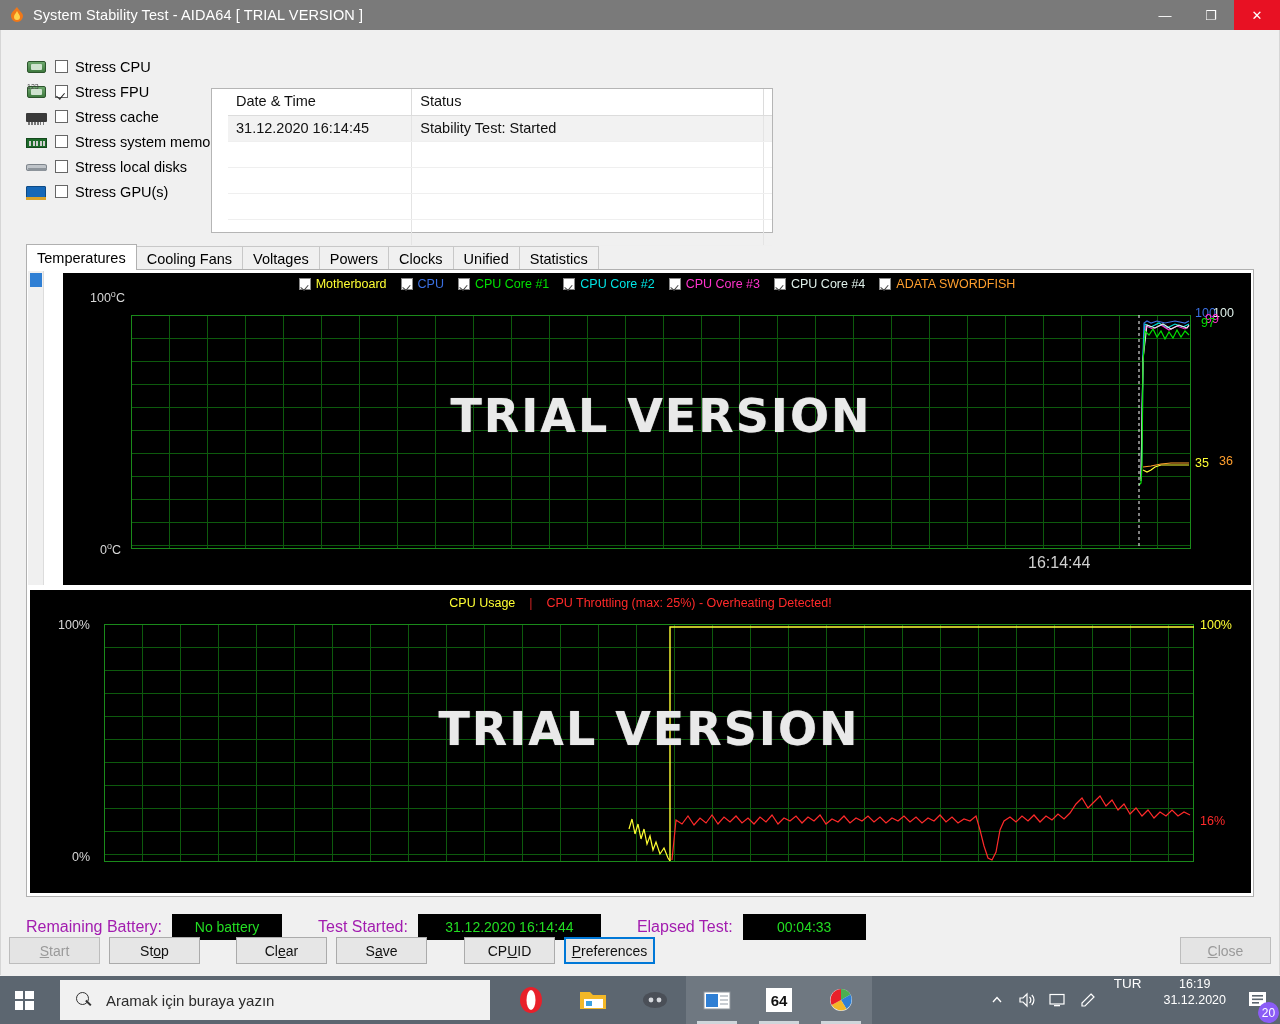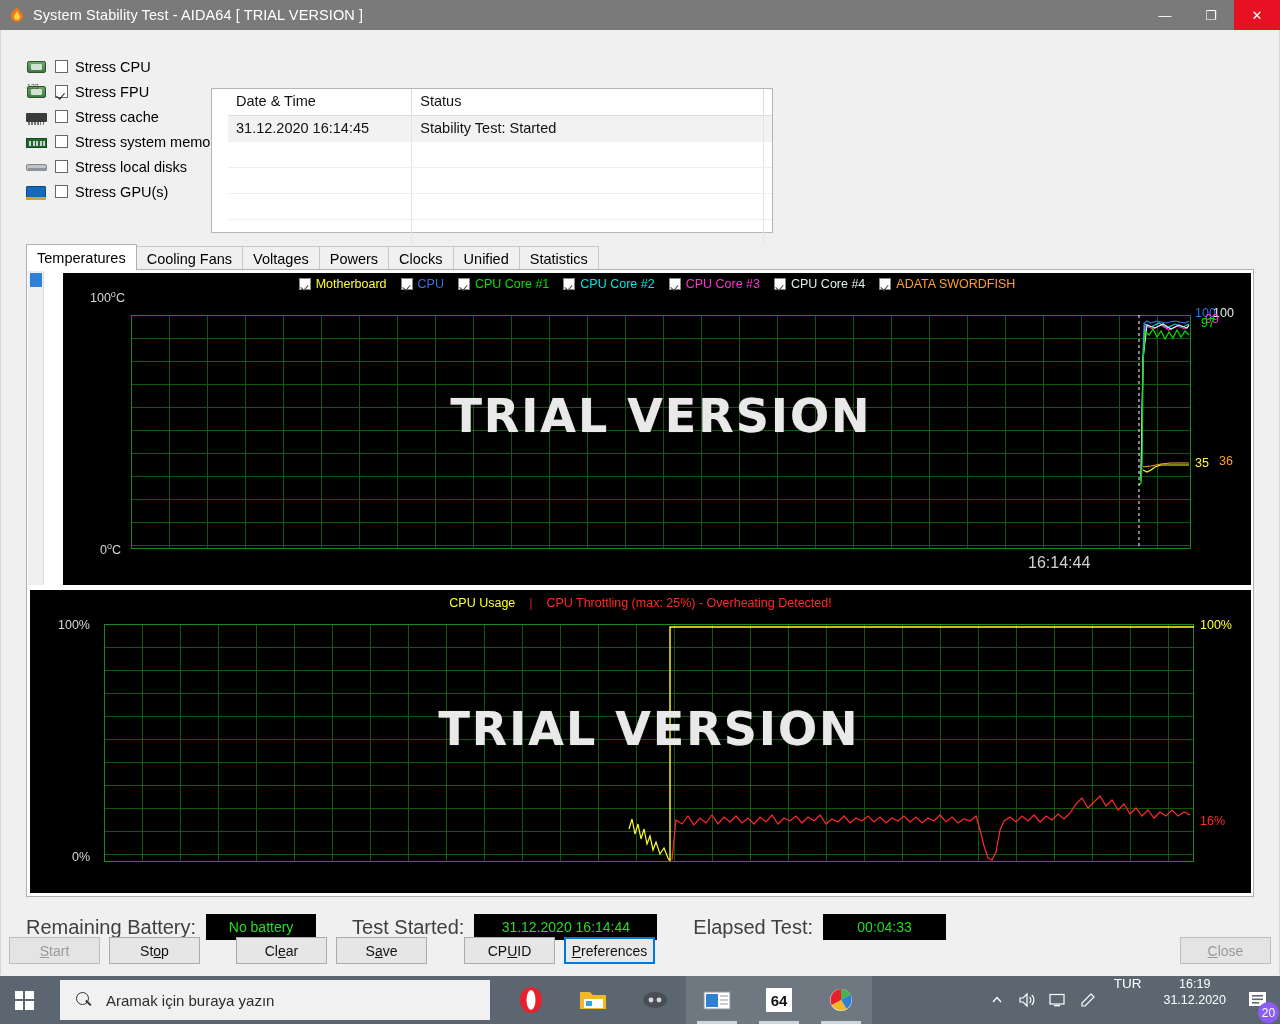--- a/index.html
+++ b/index.html
@@ -129,21 +129,21 @@
   }
   .axlabel{ position:absolute; color:#d8d8d8; font-size:12.5px; white-space:nowrap;}
   .vlabel{ position:absolute; font-size:12.5px; white-space:nowrap; }
   .timestamp{ position:absolute; color:#d0d0d0; font-size:16px;}
 
   .cpuhdr{ position:absolute; left:0; top:6px; width:100%; text-align:center; font-size:12.5px;}
   .cpuhdr span{ white-space:nowrap; }
 
   
   .statusrow{ position:absolute; left:25px; top:882px; height:30px; display:flex; align-items:center;}
-  .st-label{ font-size:20px; color:#404040; margin-right:10px;}
+  .st-label{ font-size:16px; color:#a21caf; margin-right:10px;}
   .st-box{
     background:#000; color:#22dd22; font-size:14px; height:26px;
     display:flex; align-items:center; justify-content:center; margin-right:36px;
   }
 
   
   .btnbar{ position:absolute; left:0; top:936px; width:1280px; height:39px;}
   .btn{
     position:absolute; height:27px; background:#e6e6e6; border:1px solid #ababab;
     font-size:14px; color:#111; display:flex; align-items:center; justify-content:center;

